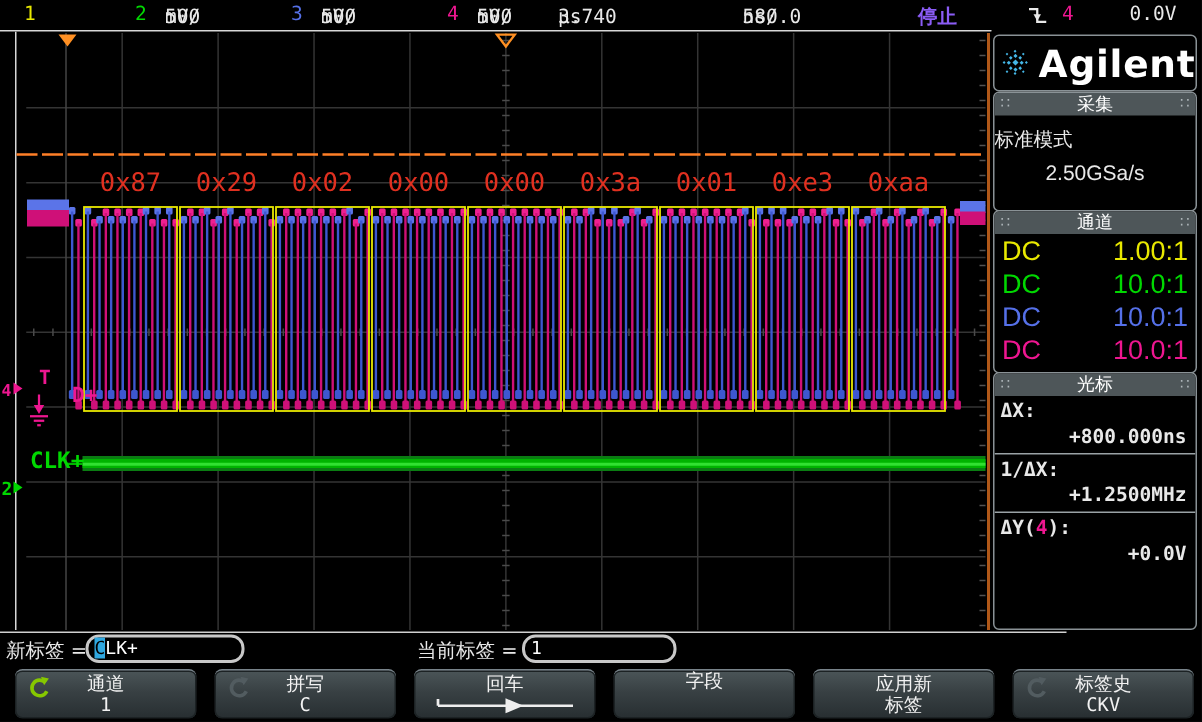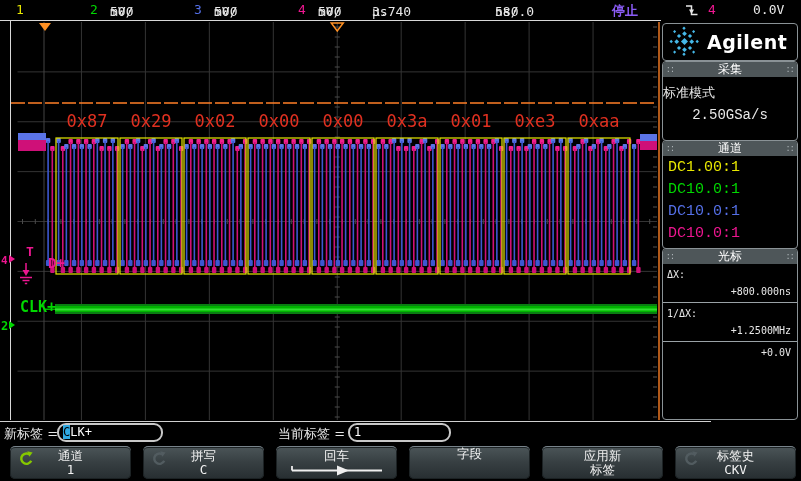--- a/index.html
+++ b/index.html
@@ -20,29 +20,29 @@
   #wave{position:absolute;left:0;top:0;}
 
   
   .sidebar{position:absolute;left:661px;top:21px;width:140px;height:400px;background:#000;}
   .sbox{position:absolute;left:1px;width:134px;border:1px solid #8a9296;border-radius:4px;
         background:#000;overflow:hidden;}
   .sbox-header{height:15px;background:#4e5659;color:#fff;font-size:12px;line-height:15px;
         display:flex;align-items:center;justify-content:space-between;padding:0 4px;}
   .grip{color:#aeb6ba;font-size:10px;line-height:15px;}
   .logo-box{top:2px;height:36px;display:flex;align-items:center;}
-  .brand{font-size:19px;font-weight:bold;color:#fff;margin-left:6px;letter-spacing:0.5px;}
+  .brand{font-size:25px;font-weight:bold;color:#fff;margin-left:6px;letter-spacing:0.5px;}
   .acq-box{top:40px;height:78px;}
   .acq-line1{text-align:left;font-size:13px;margin-top:7px;}
-  .acq-line2{text-align:center;font-size:14px;margin-top:5px;font-family:Liberation Mono, monospace;}
+  .acq-line2{text-align:center;font-size:14px;margin-top:5px;font-family:Liberation Sans, sans-serif;}
   .chan-box{top:119px;height:107px;}
-  .chan-row{display:flex;padding:0 5px;height:22px;
-            line-height:23px;font-size:15px;font-family:Liberation Mono, monospace;}
+  .chan-row{display:flex;justify-content:space-between;padding:0 5px;height:22px;
+            line-height:23px;font-size:18px;font-family:Liberation Sans, sans-serif;}
   .cur-box{top:227px;height:170px;}
-  .cur-body{font-family:"DejaVu Sans Mono",monospace;font-size:10px;padding:2px 4px 0 4px;}
+  .cur-body{font-family:"DejaVu Sans Mono",monospace;font-size:13px;padding:2px 4px 0 4px;font-weight:bold;}
   .cur-label{text-align:left;line-height:17px;}
   .cur-value{text-align:right;line-height:17px;padding-right:2px;}
   .cur-div{border-bottom:1px solid #9aa2a6;margin:2px -4px 2px -4px;}
 
   
   .labelbar{position:absolute;left:0;top:421px;width:711px;height:22px;background:#000;
             border-top:1px solid #d0d0d0;}
   .lb-text{position:absolute;top:3px;font-size:13px;color:#e8e8e8;white-space:nowrap;}
   .lb-input{position:absolute;top:1px;height:15px;border:2px solid #c8c8c8;border-radius:9px;
             background:#000;font-family:"DejaVu Sans Mono",monospace;font-size:12px;
@@ -820,20 +820,21 @@
         <span>光标</span>
         <span class="grip">∷</span>
       </div>
       <div class="cur-body">
         <div class="cur-label">ΔX:</div>
         <div class="cur-value">+800.000ns</div>
         <div class="cur-div"></div>
         <div class="cur-label">1/ΔX:</div>
         <div class="cur-value">+1.2500MHz</div>
         <div class="cur-div"></div>
+        <div class="cur-label"><span>ΔY(</span><span class="c4">4</span><span>):</span></div>
         <div class="cur-value">+0.0V</div>
       </div>
     </div>
   </div>
 
   <div class="labelbar">
     <span class="lb-text" style="left:4px">新标签 =</span>
     <span class="lb-input" style="left:57px;width:98px"><span class="cursor-c">C</span><span>LK+</span></span>
     <span class="lb-text" style="left:278px">当前标签 =</span>
     <span class="lb-input" style="left:348px;width:95px"><span>1</span></span>

